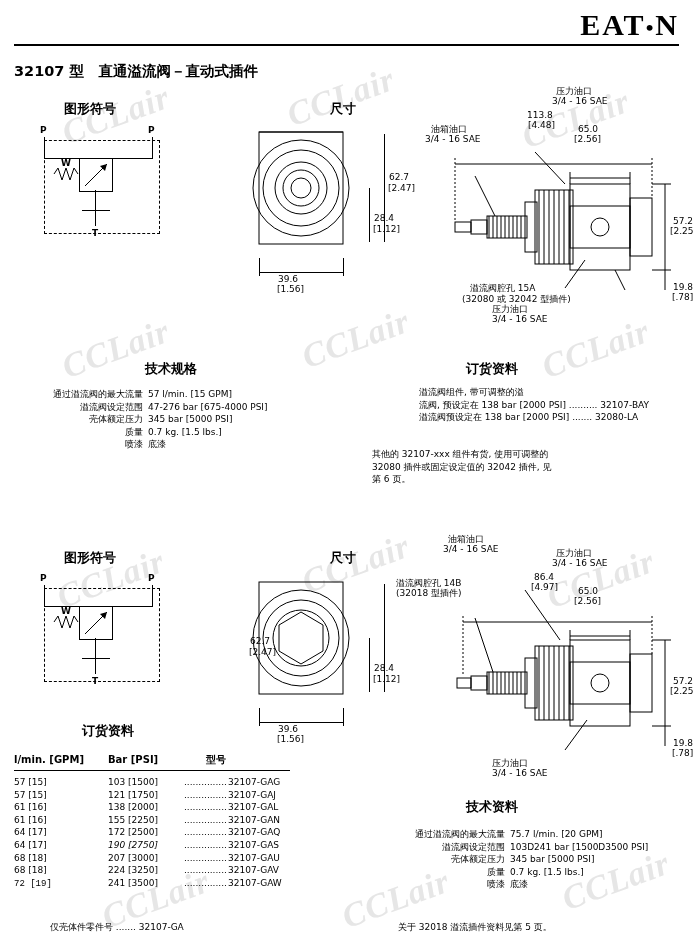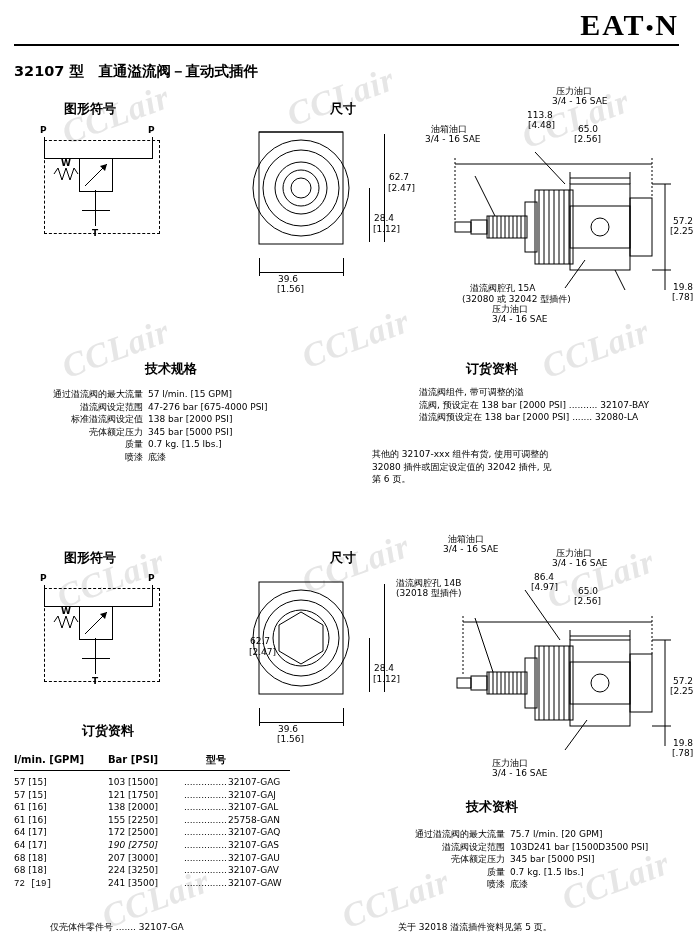--- a/index.html
+++ b/index.html
@@ -211,24 +211,20 @@
   <div class="col-title" style="left:466px;top:360px;">订货资料</div>
 
   <div class="spec" style="left:8px;top:388px;width:290px;">
     <div class="row">
         <div class="lab">通过溢流阀的最大流量</div>
         <div class="val">57 l/min. [15 GPM]</div>
       </div>
     <div class="row">
         <div class="lab">溢流阀设定范围</div>
         <div class="val">47-276 bar [675-4000 PSI]</div>
-      </div>
-    <div class="row">
-        <div class="lab">标准溢流阀设定值</div>
-        <div class="val">138 bar [2000 PSI]</div>
       </div>
     <div class="row">
         <div class="lab">壳体额定压力</div>
         <div class="val">345 bar [5000 PSI]</div>
       </div>
     <div class="row">
         <div class="lab">质量</div>
         <div class="val">0.7 kg. [1.5 lbs.]</div>
       </div>
     <div class="row">
@@ -363,21 +359,21 @@
     <div class="line">
       <span style="display:inline-block;width:94px;">57 [15]</span><span style="display:inline-block;width:76px;">103 [1500]</span><span style="display:inline-block;width:22px;">...............</span><span style="display:inline-block;padding-left:22px;">32107-GAG</span>
     </div>
     <div class="line">
       <span style="display:inline-block;width:94px;">57 [15]</span><span style="display:inline-block;width:76px;">121 [1750]</span><span style="display:inline-block;width:22px;">...............</span><span style="display:inline-block;padding-left:22px;">32107-GAJ</span>
     </div>
     <div class="line">
       <span style="display:inline-block;width:94px;">61 [16]</span><span style="display:inline-block;width:76px;">138 [2000]</span><span style="display:inline-block;width:22px;">...............</span><span style="display:inline-block;padding-left:22px;">32107-GAL</span>
     </div>
     <div class="line">
-      <span style="display:inline-block;width:94px;">61 [16]</span><span style="display:inline-block;width:76px;">155 [2250]</span><span style="display:inline-block;width:22px;">...............</span><span style="display:inline-block;padding-left:22px;">25758-GAN</span>
+      <span style="display:inline-block;width:94px;">61 [16]</span><span style="display:inline-block;width:76px;">155 [2250]</span><span style="display:inline-block;width:22px;">...............</span><span style="display:inline-block;padding-left:22px;">32107-GAN</span>
     </div>
     <div class="line">
       <span style="display:inline-block;width:94px;">64 [17]</span><span style="display:inline-block;width:76px;">172 [2500]</span><span style="display:inline-block;width:22px;">...............</span><span style="display:inline-block;padding-left:22px;">32107-GAQ</span>
     </div>
     <div class="line">
       <span style="display:inline-block;width:94px;">64 [17]</span><span style="display:inline-block;width:76px;font-style:italic;">190 [2750]</span><span style="display:inline-block;width:22px;">...............</span><span style="display:inline-block;padding-left:22px;">32107-GAS</span>
     </div>
     <div class="line">
       <span style="display:inline-block;width:94px;">68 [18]</span><span style="display:inline-block;width:76px;">207 [3000]</span><span style="display:inline-block;width:22px;">...............</span><span style="display:inline-block;padding-left:22px;">32107-GAU</span>
     </div>

